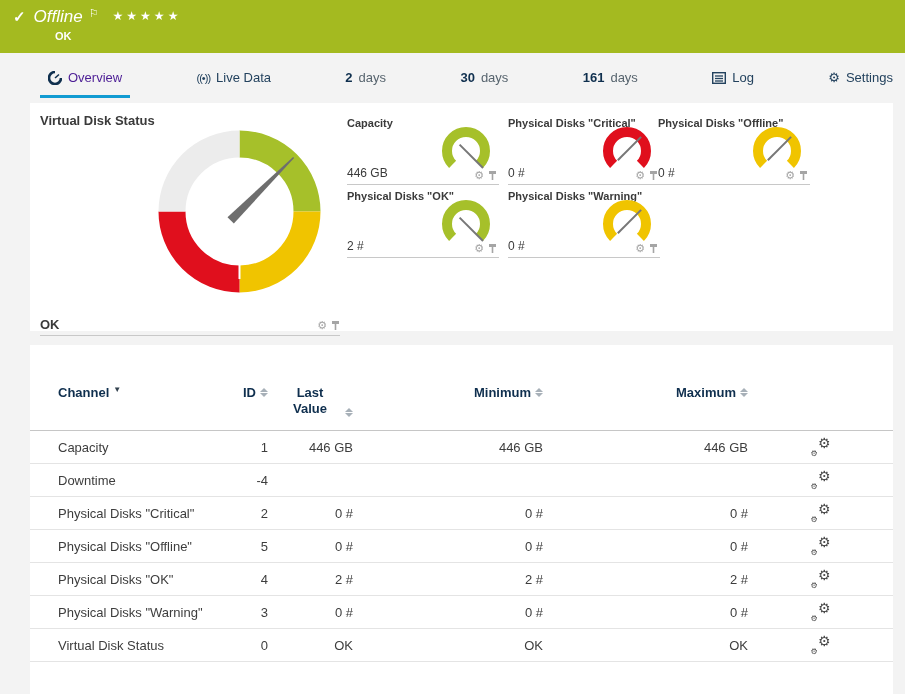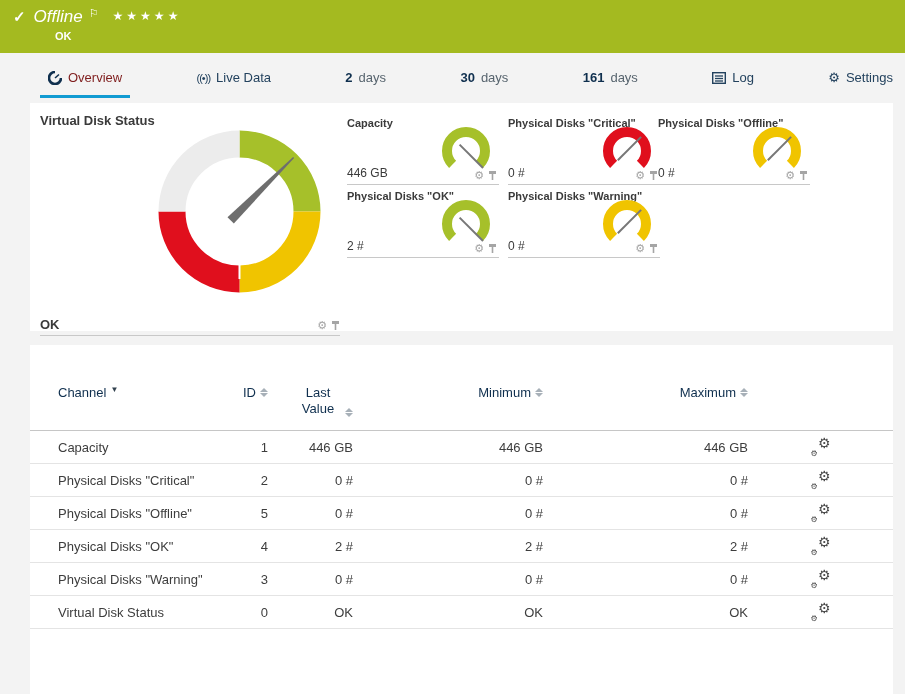--- a/index.html
+++ b/index.html
@@ -19,21 +19,21 @@
   .hdr-title { font-size:17px; font-weight:bold; }
   .hdr-flag { font-size:11px; align-self:flex-start; margin-left:-2px; }
   .hdr-stars { font-size:12px; letter-spacing:3px; margin-left:6px; align-self:flex-start; padding-top:2px;}
   .hdr-status { margin:3px 0 0 55px; font-size:11px; font-weight:bold; }
 
   
   .tabbar { position:absolute; top:62px; left:40px; right:4px; display:flex;
             justify-content:space-between; align-items:flex-end; }
   .tab { display:flex; align-items:center; gap:6px; padding:8px 8px 10px 8px;
          font-size:13px; color:#23425e; cursor:pointer; border-bottom:3px solid transparent; }
-  .tab.active { border-bottom-color:#119bd2; color:#7f1d1d; }
+  .tab.active { border-bottom-color:#119bd2; color:#4c1d95; }
   .tab .num { font-weight:bold; color:#0f2f4e; }
   .tab .days { color:#57646e; }
   .tab-icon { display:inline-flex; }
   .live-icon { font-size:11px; color:#23425e; letter-spacing:-1px; }
   .gear-glyph { font-size:13px; }
 
   
   .panel { position:absolute; left:30px; right:12px; background:#fff; }
   .panel-gauges { top:103px; height:228px; }
   .panel-table  { top:345px; bottom:0; }
@@ -53,28 +53,28 @@
 
   
   .sg { position:absolute; width:152px; height:68px; border-bottom:1px solid #c8c8c8; }
   .sg-title { font-size:11px; font-weight:bold; color:#3a3a3a; white-space:nowrap; }
   .sg-svg { position:absolute; top:9px; right:6px; }
   .sg-value { position:absolute; left:0; bottom:4px; font-size:12px; color:#3a3a3a; }
   .sg-tools { position:absolute; right:2px; bottom:2px; }
 
   
   .chan-table { width:100%; border-collapse:collapse; margin-top:32px; table-layout:fixed; }
-  .chan-table th { vertical-align:top; font-size:13px; color:#0f2f4e; font-weight:normal;
+  .chan-table th { vertical-align:top; font-size:13px; color:#0f2f4e; font-weight:bold;
                    padding:8px 0 13px 0; border-bottom:1px solid #c6c6c6; text-align:right; }
   .chan-table th.col-ch { text-align:left; padding-left:28px; }
   .chan-table td { font-size:13px; color:#3d3d3d; height:33px; text-align:right;
                    border-bottom:1px solid #e4e4e4; padding:0; }
   .chan-table td.col-ch { text-align:left; padding-left:28px; }
   .th-inner { display:inline-flex; align-items:flex-start; gap:4px; }
-  .lv-wrap { display:inline-flex; align-items:flex-end; gap:4px; }
+  .lv-wrap { display:inline-flex; align-items:flex-end; gap:12px; }
   .lv-label { width:46px; text-align:center; line-height:16px; }
   .sorts { display:inline-flex; flex-direction:column; gap:1px; padding-top:3px; cursor:pointer; }
   .sorts i { width:0; height:0; border-left:4px solid transparent; border-right:4px solid transparent; }
   .sorts i.up { border-bottom:4px solid #a7b0b8; }
   .sorts i.dn { border-top:4px solid #a7b0b8; }
   .sort-desc { font-size:8px; color:#32414e; cursor:pointer; vertical-align:2px; }
 
   .chgear { position:relative; display:inline-block; width:20px; height:18px; color:#4a4a4a; cursor:pointer; }
   .g-big  { position:absolute; right:0; top:-2px; font-size:14px; }
   .g-small{ position:absolute; left:0; bottom:-3px; font-size:8px; }
@@ -313,20 +313,28 @@
     <tbody>
       <tr>
         <td class="col-ch">Capacity</td>
         <td>1</td>
         <td>446 GB</td>
         <td>446 GB</td>
         <td>446 GB</td>
         <td class="col-gear"><span class="chgear"><span class="g-big">⚙</span><span class="g-small">⚙</span></span></td>
       </tr>
       <tr>
+        <td class="col-ch">Downtime</td>
+        <td>-4</td>
+        <td></td>
+        <td></td>
+        <td></td>
+        <td class="col-gear"><span class="chgear"><span class="g-big">⚙</span><span class="g-small">⚙</span></span></td>
+      </tr>
+      <tr>
         <td class="col-ch">Physical Disks "Critical"</td>
         <td>2</td>
         <td>0 #</td>
         <td>0 #</td>
         <td>0 #</td>
         <td class="col-gear"><span class="chgear"><span class="g-big">⚙</span><span class="g-small">⚙</span></span></td>
       </tr>
       <tr>
         <td class="col-ch">Physical Disks "Offline"</td>
         <td>5</td>

